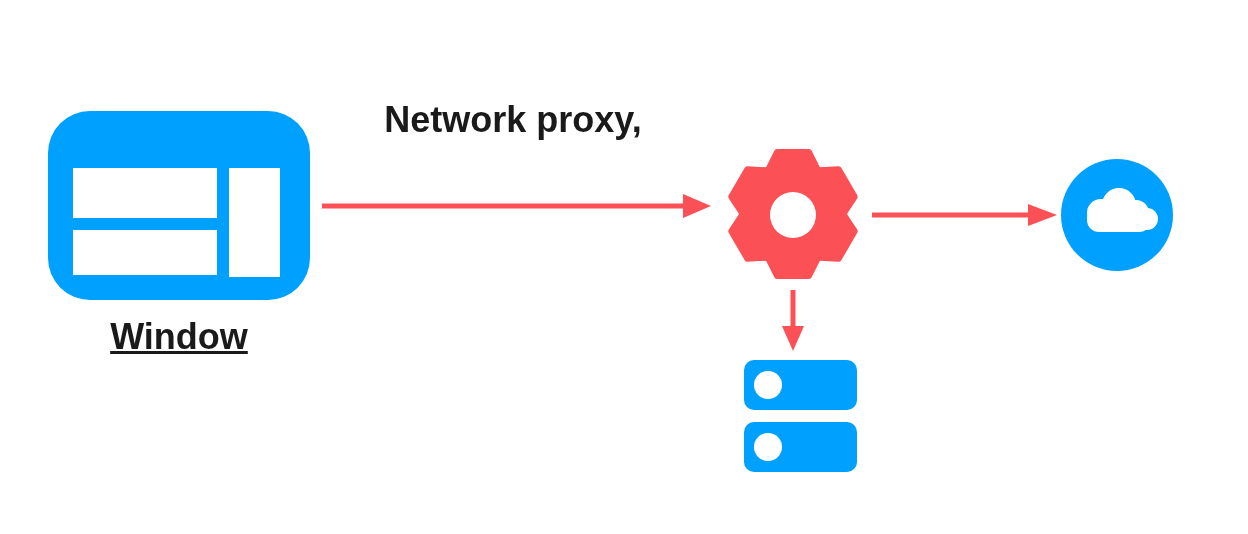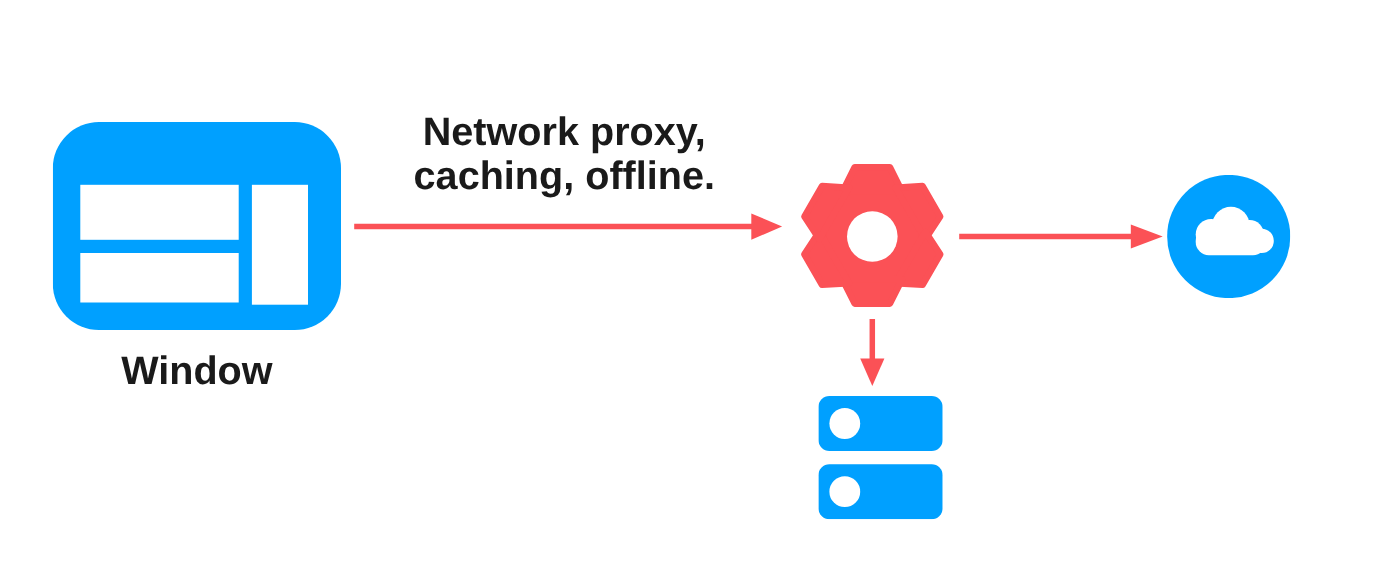--- a/index.html
+++ b/index.html
@@ -34,25 +34,24 @@
 
 <div class="canvas">
 
   <svg class="abs" style="left:48px; top:111px;" width="262" height="189" viewBox="0 0 262 189">
     <rect x="0" y="0" width="262" height="189" rx="42" class="fill-blue"></rect>
     <rect x="25" y="57" width="144" height="50" class="fill-white"></rect>
     <rect x="25" y="119" width="144" height="45" class="fill-white"></rect>
     <rect x="181" y="57" width="51" height="109" class="fill-white"></rect>
   </svg>
 
-  <div class="label" style="left:48px; top:317px; width:262px;">Window</div>
+  <div class="label" style="left:48px; top:317px; width:262px;text-decoration:underline;">Window</div>
 
   <div class="label" style="left:363px; top:100px; width:300px;">
     <div>Network proxy,</div>
-    <div>caching, offline.</div>
   </div>
 
 
   <svg class="abs" style="left:0; top:0; pointer-events:none;" width="1248" height="534" viewBox="0 0 1248 534">
 
     <g>
       <line x1="322" y1="206" x2="685" y2="206" class="stroke-red" stroke-width="5"></line>
       <polygon points="683,194 711,206 683,218" class="fill-red"></polygon>
     </g>
 

